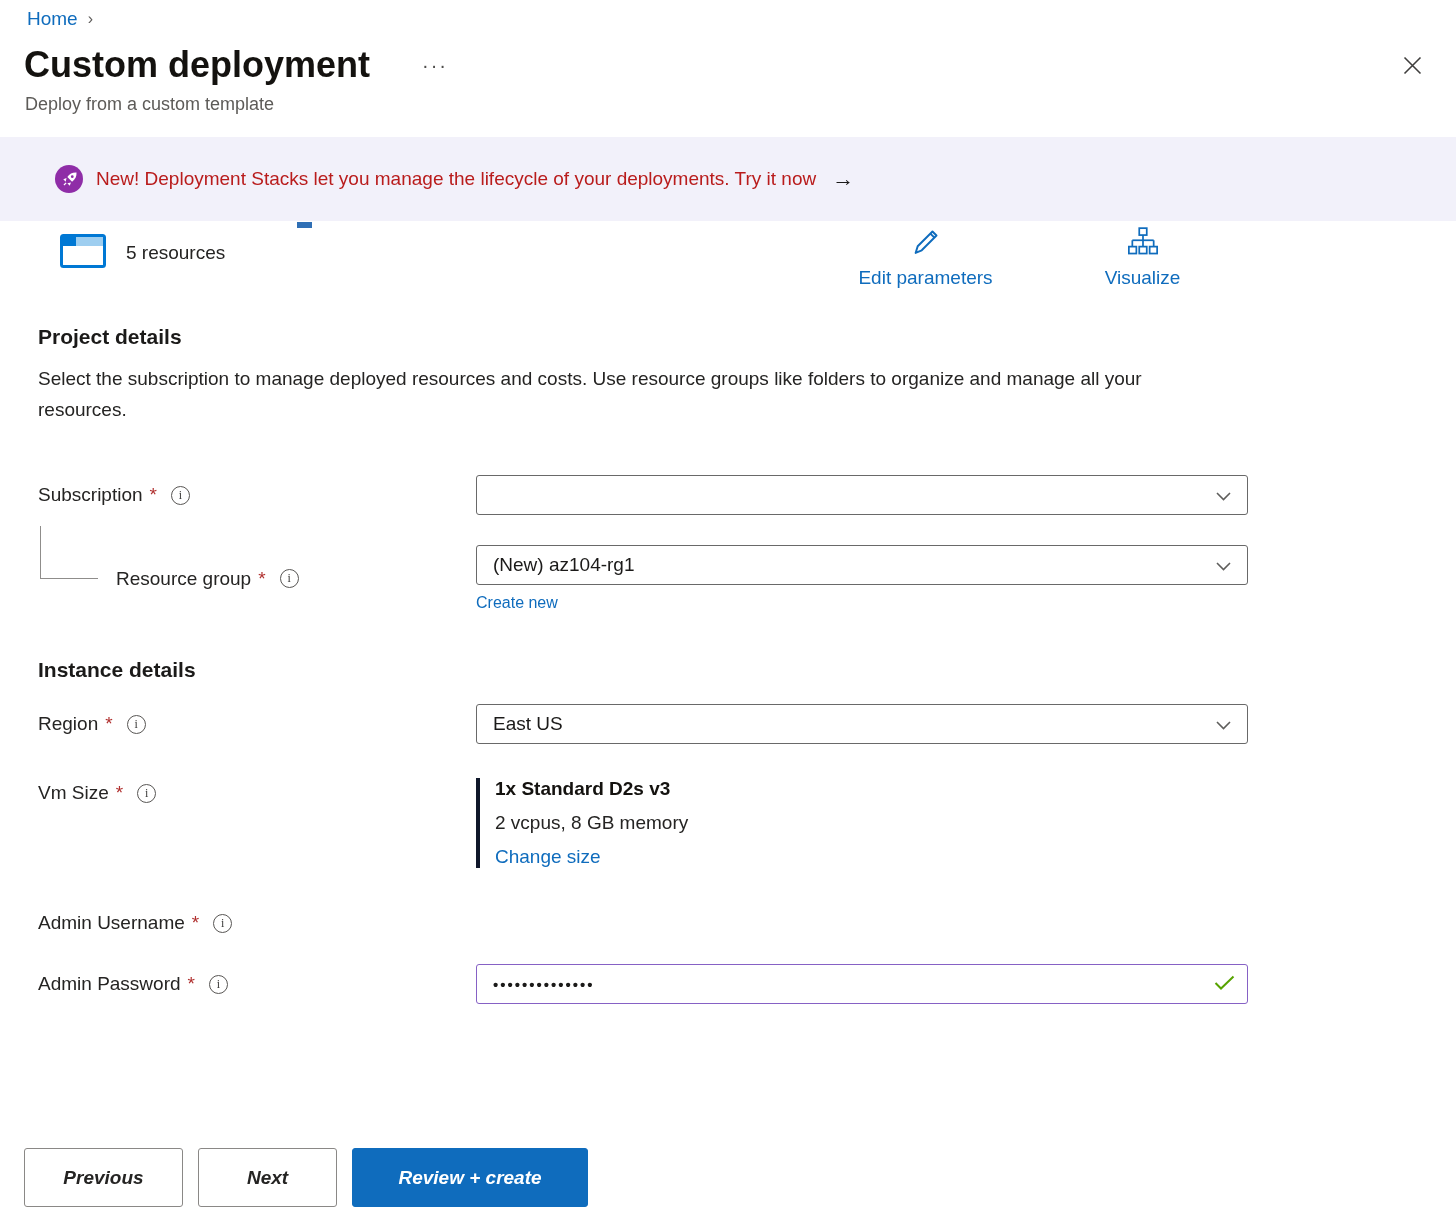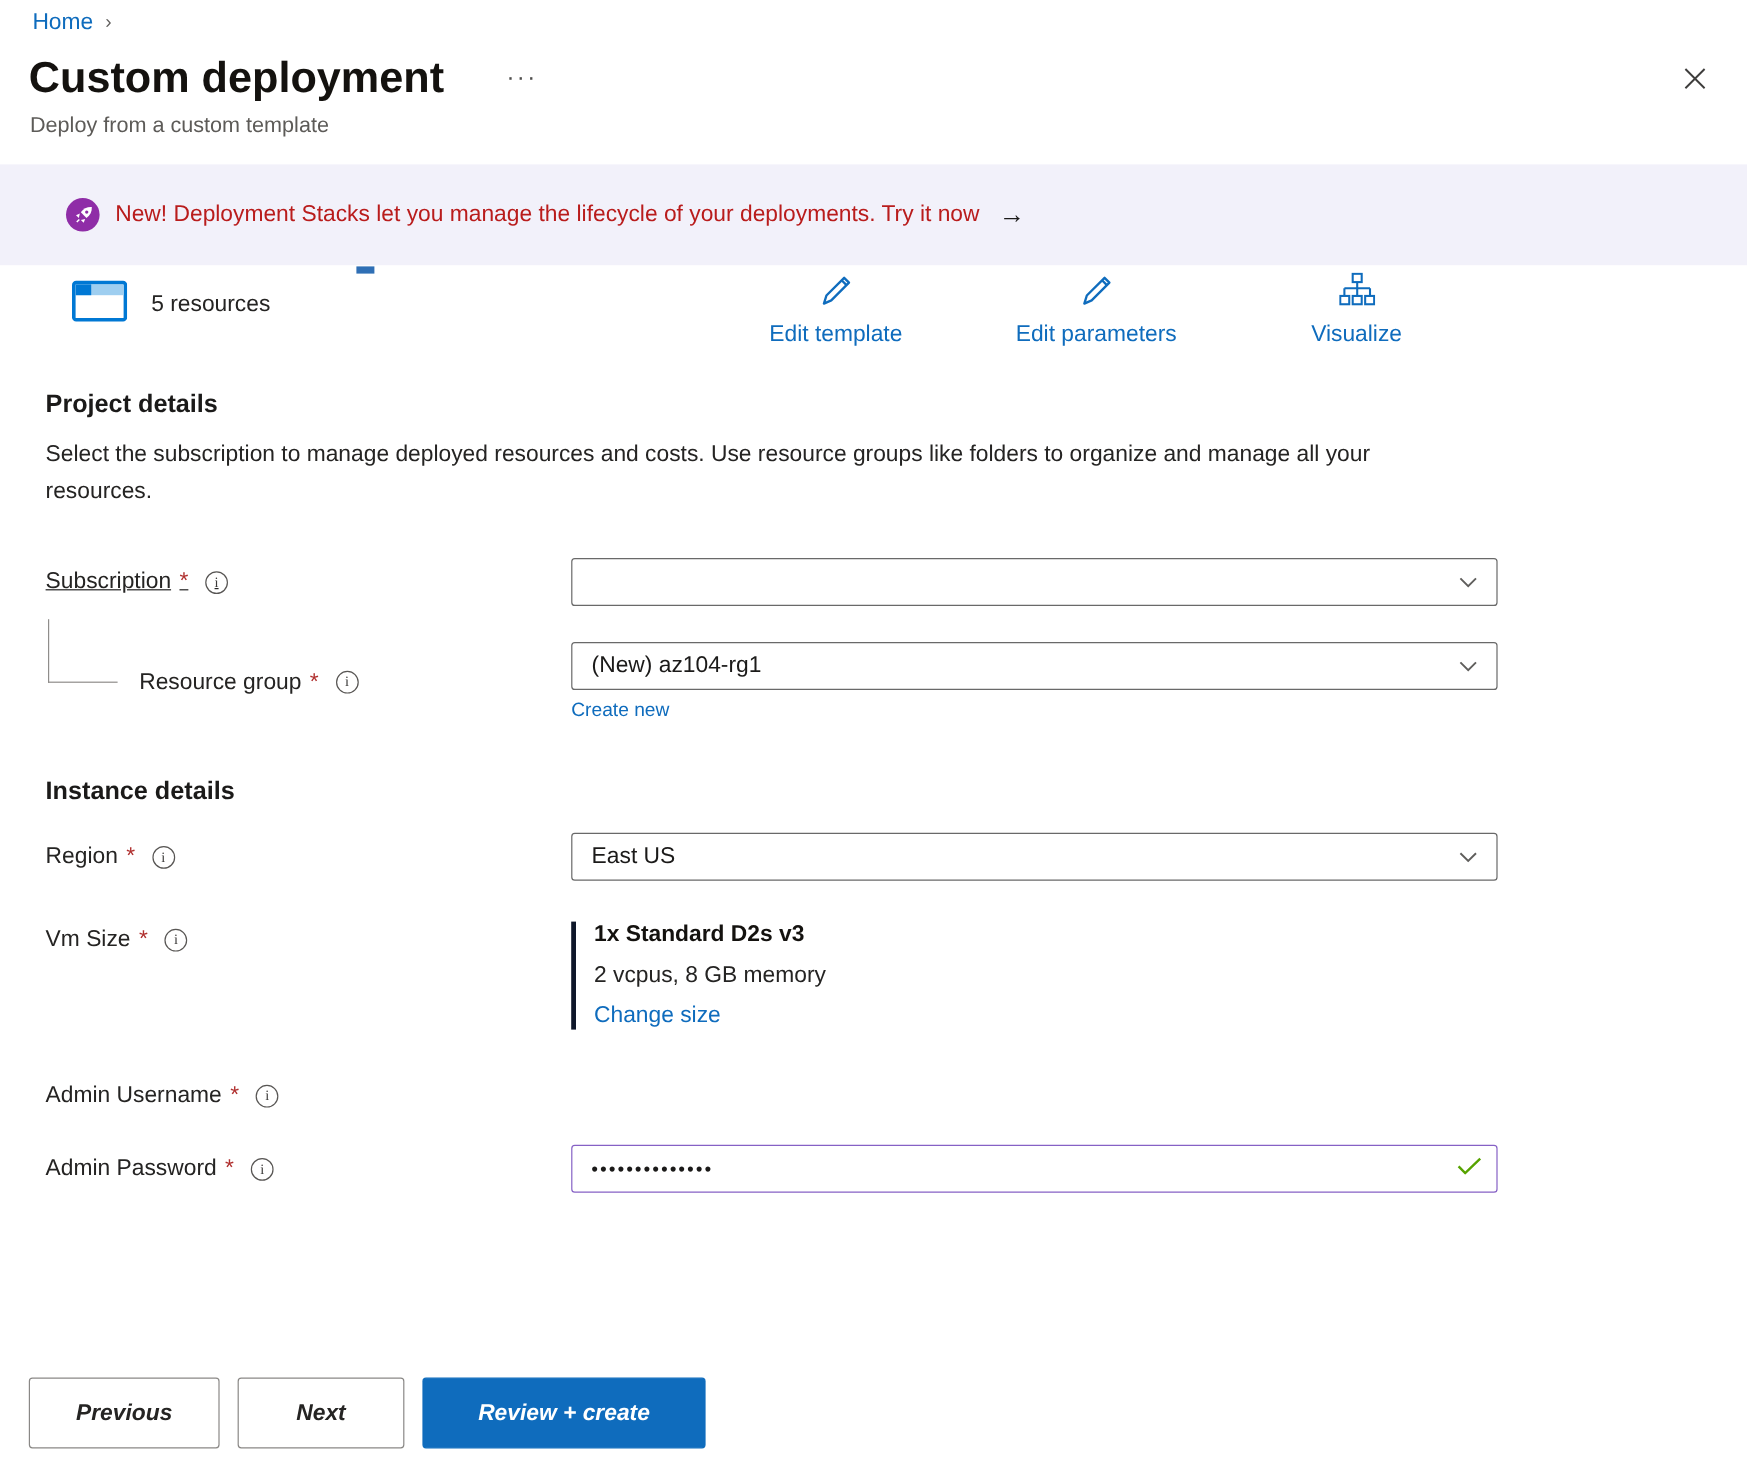--- a/index.html
+++ b/index.html
@@ -25,35 +25,35 @@
   .close-btn { margin-left: auto; cursor: pointer; display: flex; padding: 4px; }
   .subtitle { margin: 8px 0 0 25px; font-size: 18px; color: #5d5b58; }
 
   
   .banner { margin-top: 22px; height: 84px; background: #f2f1fa; display: flex; align-items: center; padding-left: 55px; }
   .rocket { width: 28px; height: 28px; border-radius: 50%; background: #8f2da7; display: flex; align-items: center; justify-content: center; flex: 0 0 auto; }
   .banner-text { margin-left: 13px; font-size: 19px; color: #b91c1c; }
   .banner-arrow { margin-left: 16px; font-size: 22px; color: #1b1a19; cursor: pointer; }
 
   
-  .template-bar { position: relative; display: flex; align-items: flex-start; padding: 6px 12px 0 60px; height: 70px; }
+  .template-bar { position: relative; display: flex; align-items: flex-start; padding: 6px 0 0 60px; height: 70px; }
   .resources { display: flex; align-items: center; gap: 20px; margin-top: 6px; }
   .res-label { font-size: 19px; color: #252423; }
   .actions { margin-left: auto; margin-right: 205px; display: flex; }
   .action { width: 217px; display: flex; flex-direction: column; align-items: center; gap: 5px; color: #0f6cbd; cursor: pointer; font-size: 19px; }
   .artifact { position: absolute; left: 297px; top: 222px; width: 15px; height: 6px; background: #2f6fb5; }
 
   
   .content { padding-left: 38px; }
   h2 { margin: 34px 0 0; font-size: 21px; font-weight: 700; color: #1b1a19; }
   h2.instance { margin-top: 46px; }
   .content p { margin: 14px 0 0; font-size: 19px; line-height: 31px; color: #252423; max-width: 1150px; }
 
   .form-row { display: flex; align-items: center; margin-top: 30px; }
-  .form-row.first { margin-top: 40px; text-decoration: underline; }
+  .form-row.first { margin-top: 50px; }
   .label-cell { width: 438px; flex: 0 0 438px; display: flex; align-items: center; gap: 7px; font-size: 19px; color: #252423; }
   .req { color: #b0302f; font-size: 19px; }
   .info { width: 19px; height: 19px; border: 1px solid #585654; border-radius: 50%; display: inline-flex; align-items: center; justify-content: center; font-size: 12px; color: #3b3a39; margin-left: 7px; cursor: pointer; flex: 0 0 auto; font-family: "Liberation Serif", serif; }
   .info::before { content: "i"; }
   .field-cell { width: 772px; flex: 0 0 772px; }
 
   .dropdown { height: 40px; border: 1px solid #696969; border-radius: 3px; background: #fff; display: flex; align-items: center; justify-content: space-between; padding: 0 16px; font-size: 19px; color: #1b1a19; cursor: pointer; }
   .dd-value { min-height: 22px; }
 
   .input-box { height: 40px; border: 1px solid #696969; border-radius: 3px; display: flex; align-items: center; padding: 0 12px 0 16px; gap: 10px; background: #fff; }
@@ -123,29 +123,20 @@
     <span>
       <svg width="46" height="36" viewBox="0 0 46 36">
         <rect x="1.5" y="2.5" width="43" height="31" rx="2" fill="#ffffff" stroke="#0078d4" stroke-width="3"></rect>
         <rect x="3" y="4" width="40" height="9" fill="#9ecef0"></rect>
         <rect x="3" y="4" width="13" height="9" fill="#0078d4"></rect>
       </svg>
     </span>
     <span class="res-label">5 resources</span>
   </div>
   <div class="actions">
-    <a class="action">
-      <span>
-        <svg width="30" height="30" viewBox="0 0 26 26" fill="none" stroke="currentColor" stroke-width="1.7" stroke-linejoin="round">
-          <path d="M4 22.5 L5.8 16.7 L18.6 3.9 L22.1 7.4 L9.3 20.2 L4 22.5 Z"></path>
-          <line x1="16.8" y1="5.7" x2="20.3" y2="9.2"></line>
-        </svg>
-      </span>
-      <span>Edit template</span>
-    </a>
     <a class="action">
       <span>
         <svg width="30" height="30" viewBox="0 0 26 26" fill="none" stroke="currentColor" stroke-width="1.7" stroke-linejoin="round">
           <path d="M4 22.5 L5.8 16.7 L18.6 3.9 L22.1 7.4 L9.3 20.2 L4 22.5 Z"></path>
           <line x1="16.8" y1="5.7" x2="20.3" y2="9.2"></line>
         </svg>
       </span>
       <span>Edit parameters</span>
     </a>
     <a class="action">

